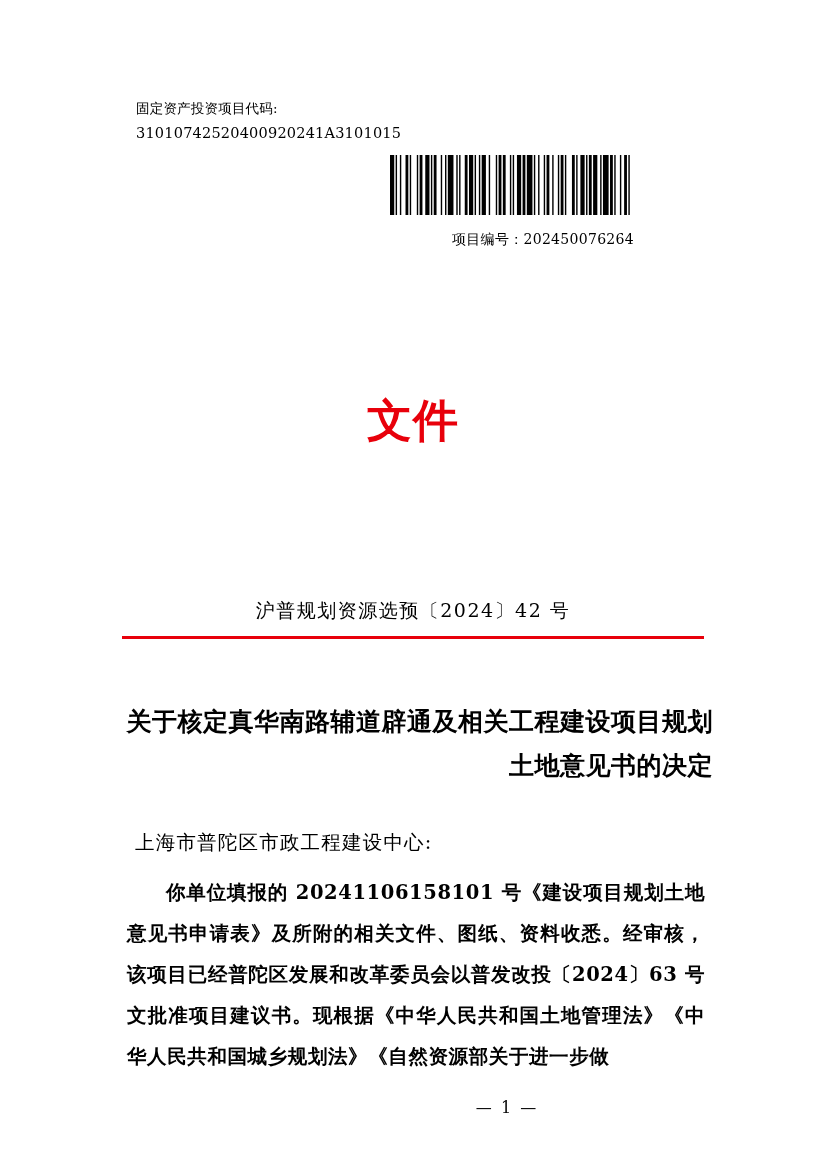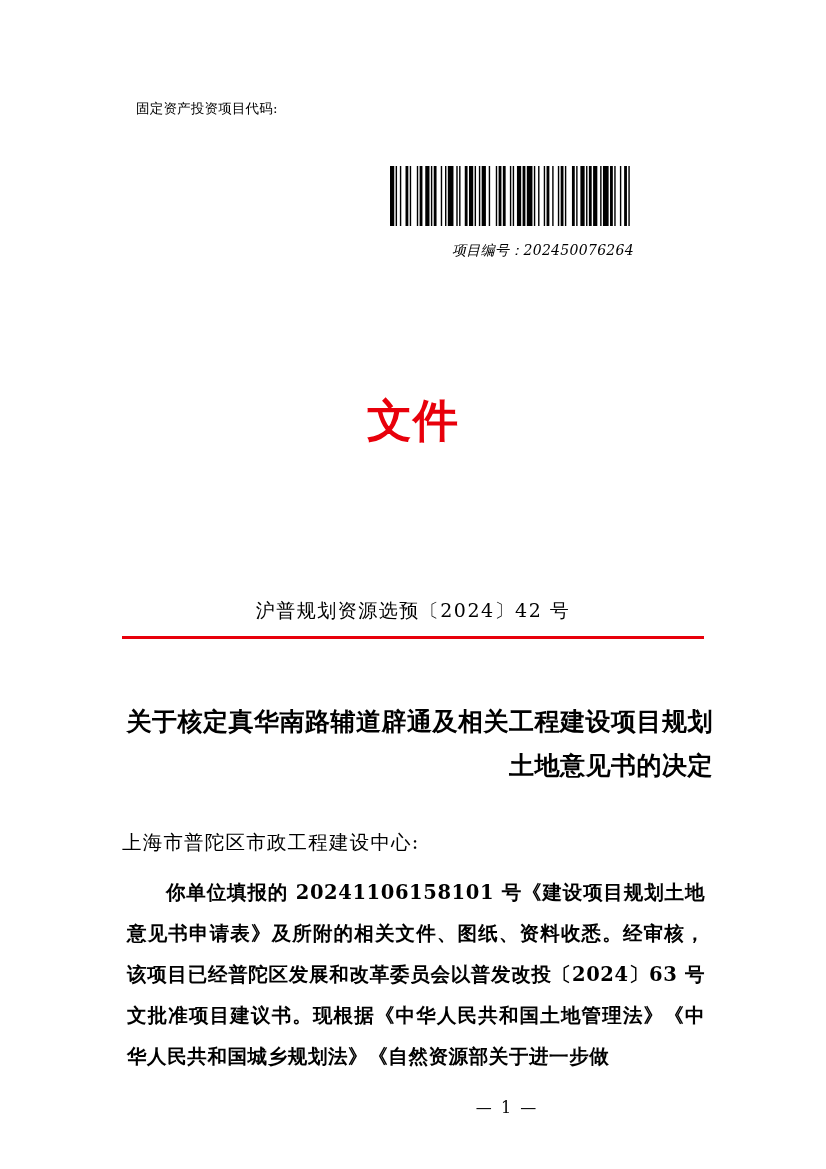--- a/index.html
+++ b/index.html
@@ -38,24 +38,23 @@
     font-size: 13.5px;
   }
   .code-block .value {
     font-size: 14.5px;
   }
 
   
   .barcode-wrap {
     position: absolute;
     right: 120px;
-    top: 166px;
+    top: 155px;
     width: 244px;
     text-align: center;
-    font-style: italic;
   }
   .barcode {
     height: 60px;
     width: 244px;
     display: block;
   }
   .barcode-number {
     margin-top: 16px;
     font-size: 14px;
     font-family: "DejaVu Serif", "Liberation Serif", serif;
@@ -116,21 +115,21 @@
     font-size: 25px;
     font-weight: bold;
     line-height: 44px;
     letter-spacing: 0.5px;
     font-family: "DejaVu Serif", "Liberation Serif", serif;
   }
 
   
   .addressee {
     position: absolute;
-    left: 122px;
+    left: 135px;
     top: 826px;
     font-size: 19.5px;
     letter-spacing: 1.2px;
     line-height: 34px;
   }
   .body-text {
     position: absolute;
     left: 127px;
     top: 872px;
     width: 578px;
@@ -161,20 +160,21 @@
     margin-left: 188px;
   }
 </style>
 </head>
 <body>
 
 <div class="page">
 
   <div class="code-block">
     <div class="label">固定资产投资项目代码:</div>
+    <div class="value">31010742520400920241A3101015</div>
   </div>
 
   <div class="barcode-wrap">
     <svg class="barcode" id="barcode-svg" viewBox="0 0 244 60" preserveAspectRatio="none">
         <rect x="0.00" y="0" width="4.23" height="60" fill="#000"></rect>
         <rect x="5.64" y="0" width="1.41" height="60" fill="#000"></rect>
         <rect x="9.87" y="0" width="1.41" height="60" fill="#000"></rect>
         <rect x="15.51" y="0" width="2.82" height="60" fill="#000"></rect>
         <rect x="19.75" y="0" width="1.41" height="60" fill="#000"></rect>
         <rect x="26.80" y="0" width="1.41" height="60" fill="#000"></rect>

